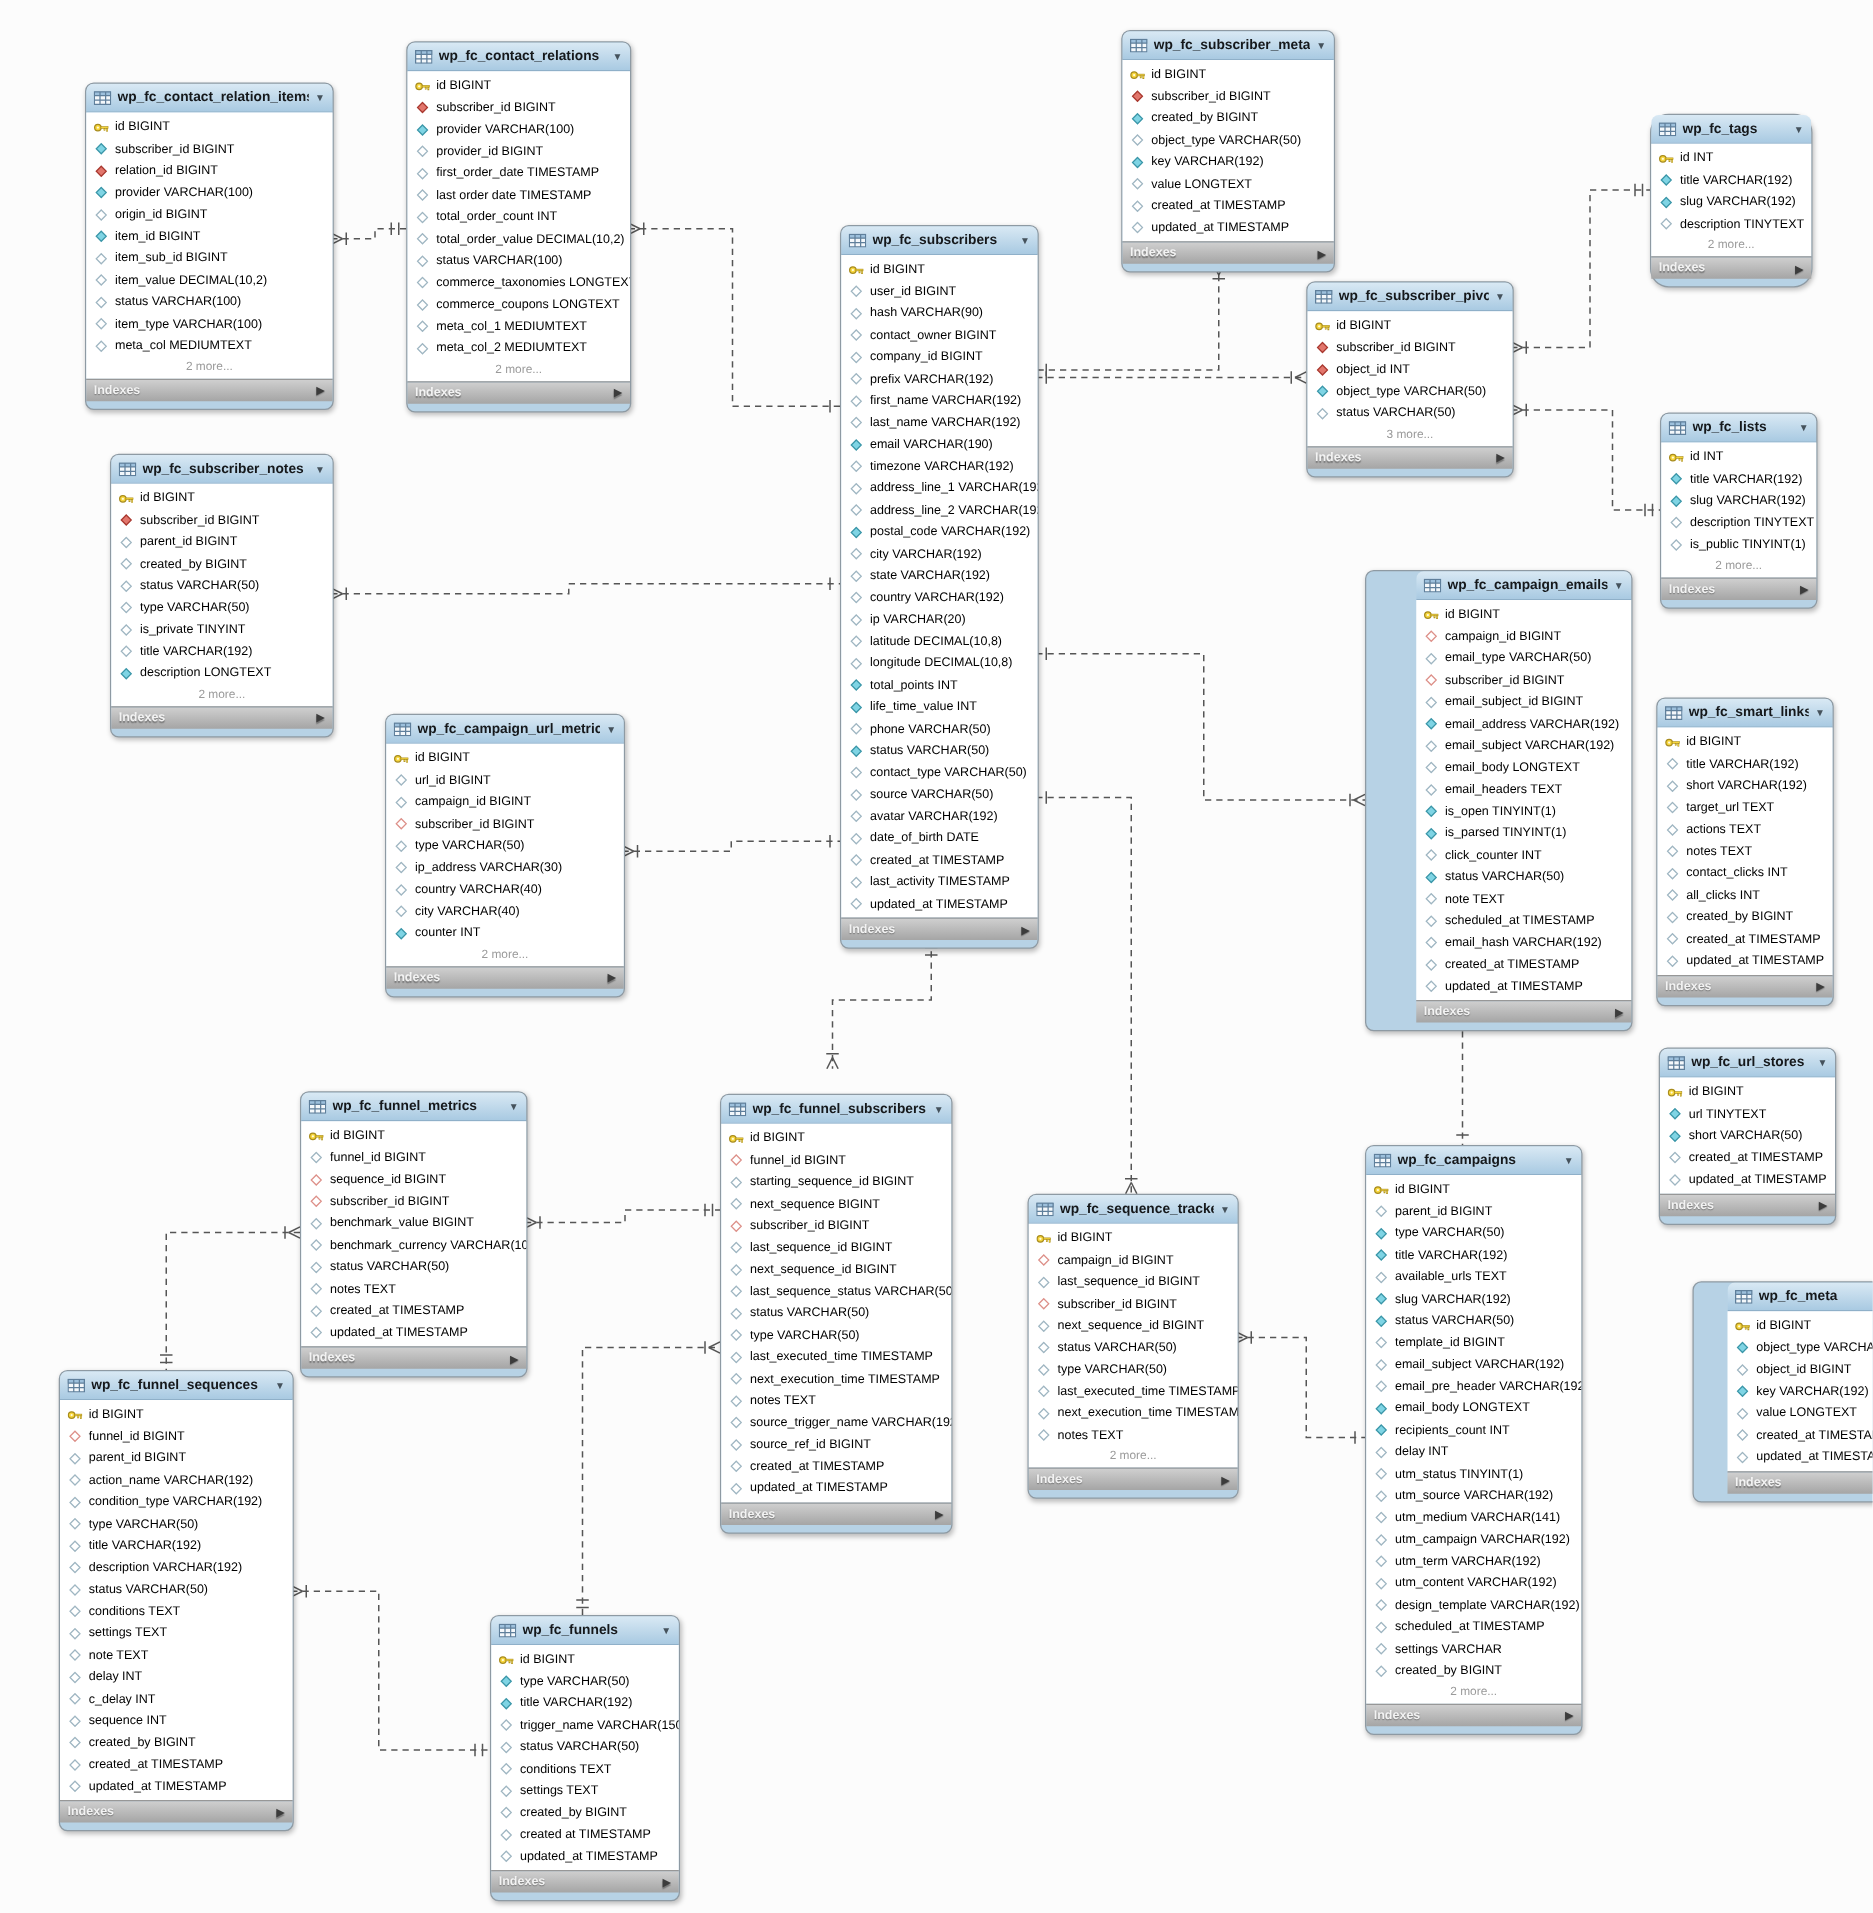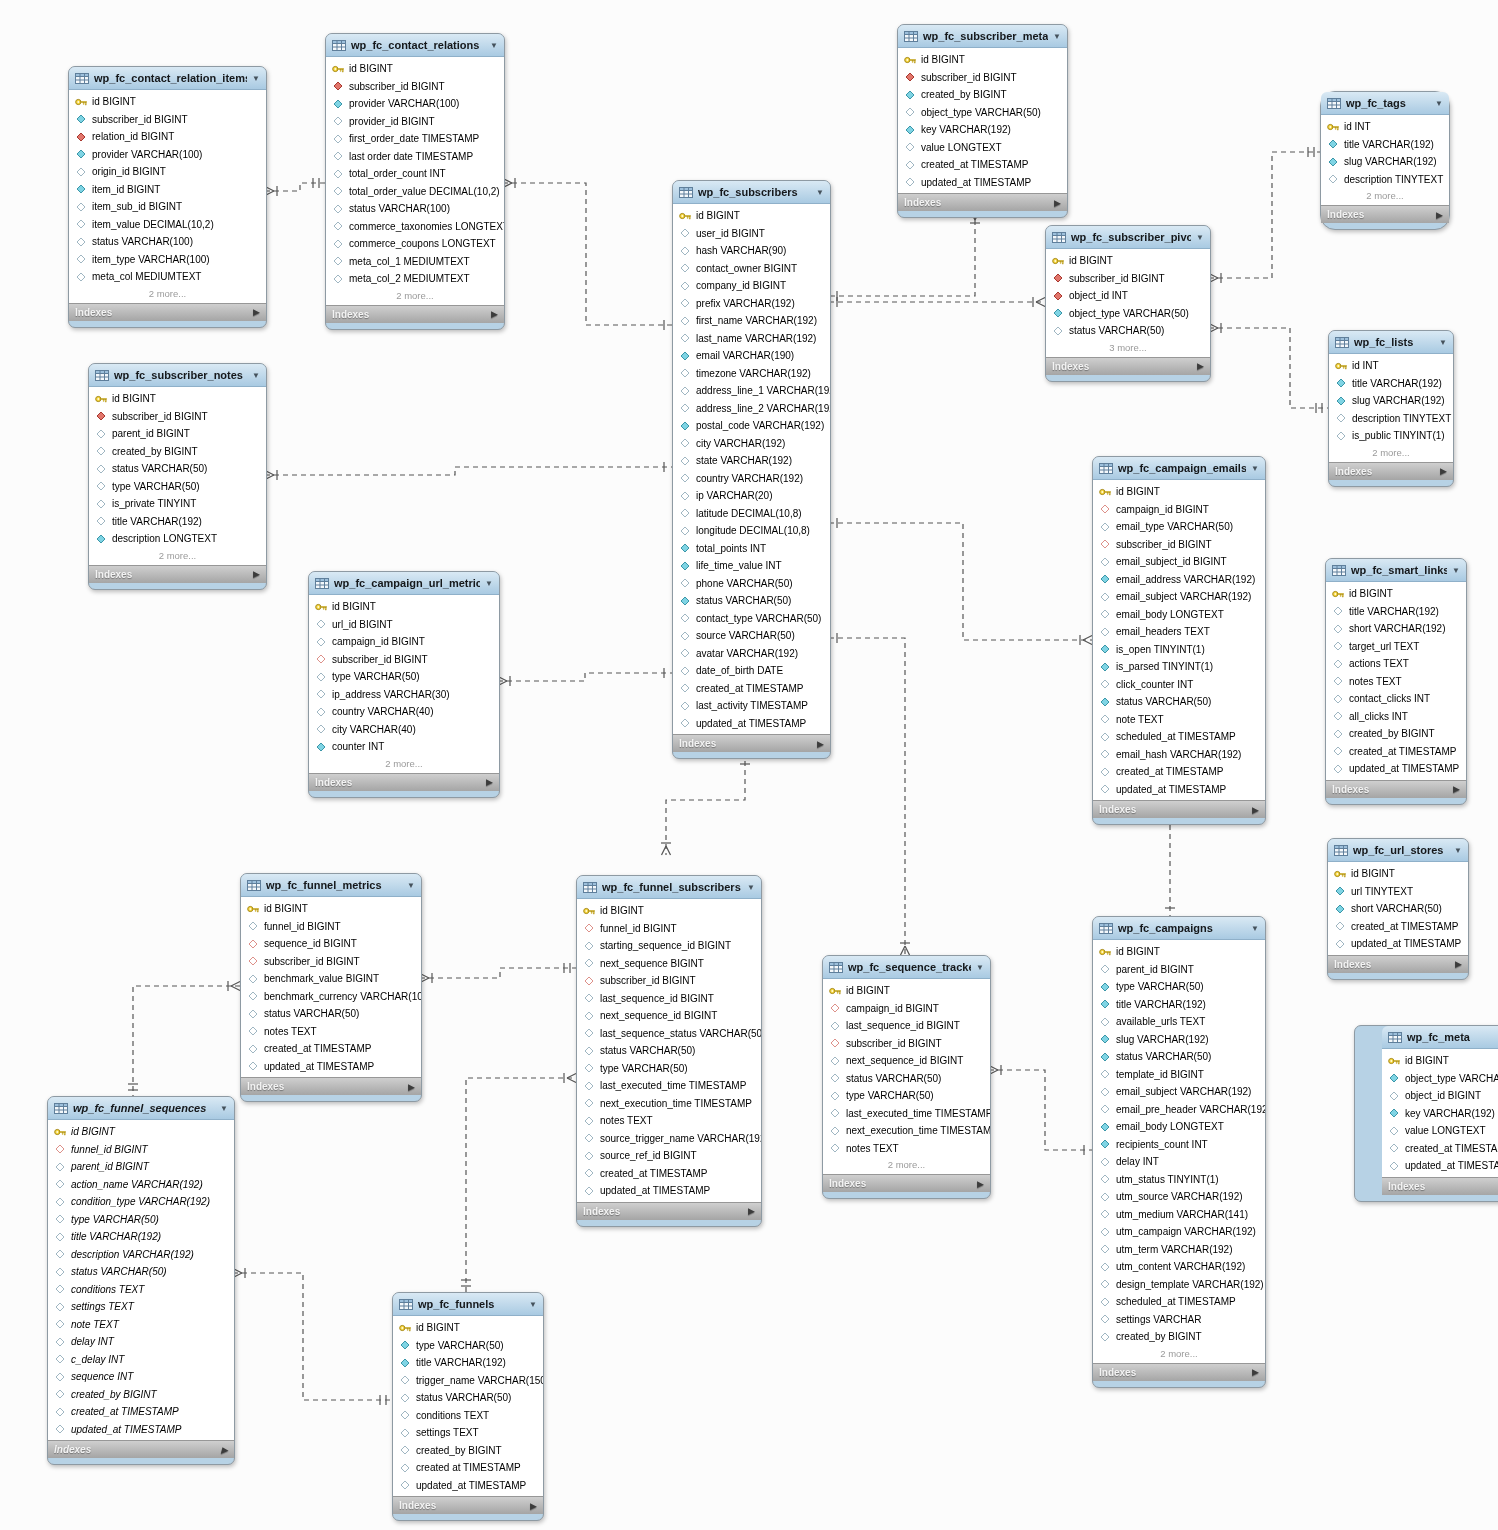--- a/index.html
+++ b/index.html
@@ -1100,21 +1100,21 @@
           </span>
           <span class="ftext">counter INT</span>
         </div>
         <div class="more">2 more...</div>
       </div>
       <div class="tbl-f">
         <span>Indexes</span>
         <span class="fexp">▶</span>
       </div>
     </div>
-    <div class="tbl" style="left: 1092px; top: 456px; width: 172px;">
+    <div class="tbl" style="left: 1092px; top: 456px; width: 172px; padding-left: 40px;">
       <div class="tbl-h">
         <span class="tico">
           <svg width="14" height="11" viewBox="0 0 14 11">
             <rect x="0.5" y="0.5" width="13" height="10" fill="#f4f8fb" stroke="#5f7f9b"></rect>
             <rect x="0.5" y="0.5" width="13" height="3" fill="#9dc0dc" stroke="#5f7f9b"></rect>
             <line x1="5" y1="0.5" x2="5" y2="10.5" stroke="#5f7f9b"></line>
             <line x1="9.5" y1="0.5" x2="9.5" y2="10.5" stroke="#5f7f9b"></line>
             <line x1="0.5" y1="7" x2="13.5" y2="7" stroke="#5f7f9b"></line>
           </svg>
         </span>
@@ -2110,21 +2110,21 @@
           </span>
           <span class="ftext">created_by BIGINT</span>
         </div>
         <div class="more">2 more...</div>
       </div>
       <div class="tbl-f">
         <span>Indexes</span>
         <span class="fexp">▶</span>
       </div>
     </div>
-    <div class="tbl" style="left: 47px; top: 1096px; width: 186px; font-style: italic;">
+    <div class="tbl" style="left: 47px; top: 1096px; width: 186px;">
       <div class="tbl-h">
         <span class="tico">
           <svg width="14" height="11" viewBox="0 0 14 11">
             <rect x="0.5" y="0.5" width="13" height="10" fill="#f4f8fb" stroke="#5f7f9b"></rect>
             <rect x="0.5" y="0.5" width="13" height="3" fill="#9dc0dc" stroke="#5f7f9b"></rect>
             <line x1="5" y1="0.5" x2="5" y2="10.5" stroke="#5f7f9b"></line>
             <line x1="9.5" y1="0.5" x2="9.5" y2="10.5" stroke="#5f7f9b"></line>
             <line x1="0.5" y1="7" x2="13.5" y2="7" stroke="#5f7f9b"></line>
           </svg>
         </span>

